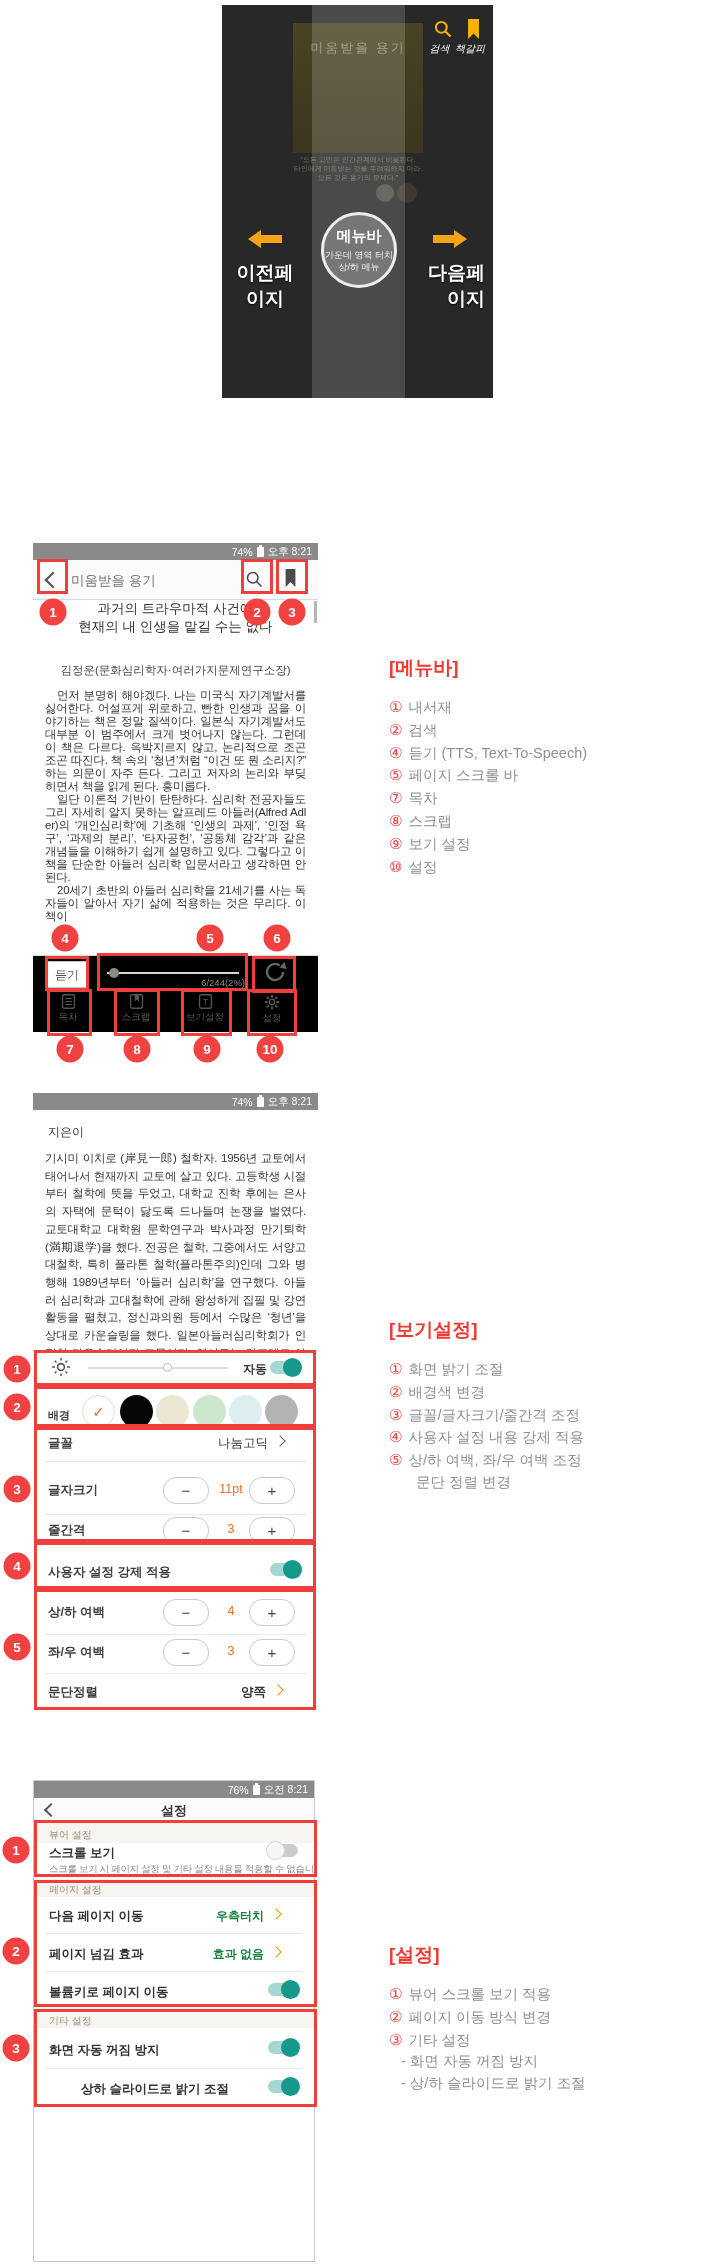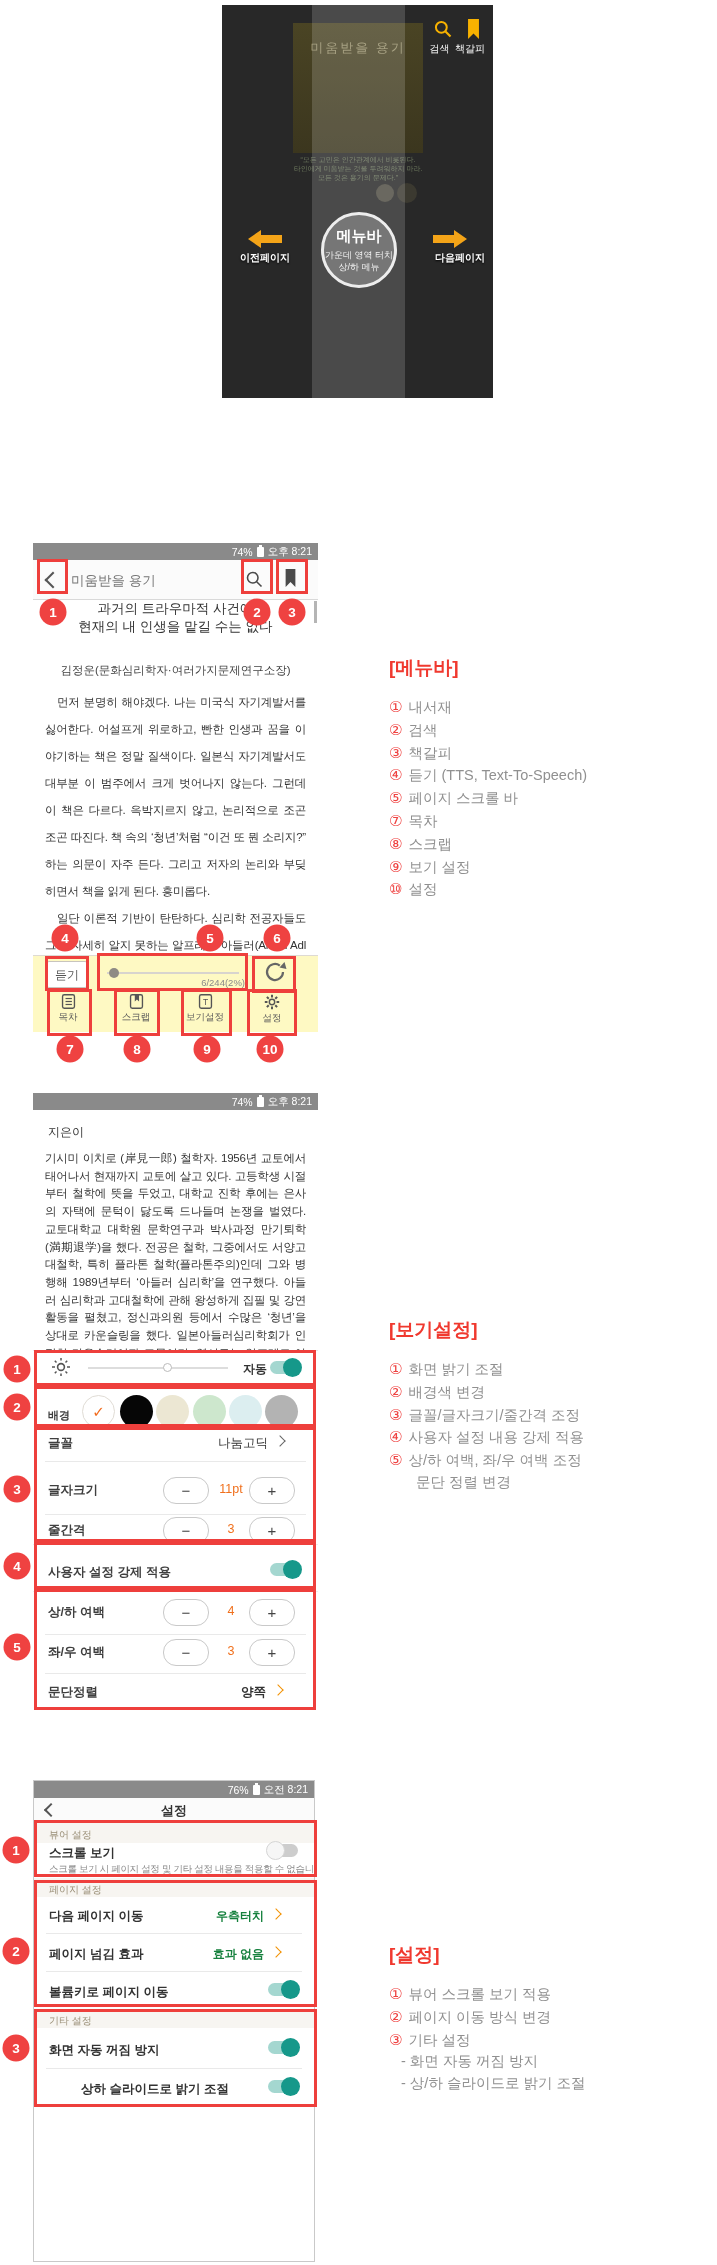--- a/index.html
+++ b/index.html
@@ -7,24 +7,24 @@
         font-family:"Liberation Sans","DejaVu Sans",sans-serif;overflow:hidden;}
 
   
   .shot1{position:absolute;left:222px;top:5px;width:271px;height:393px;background:#282828;overflow:hidden;}
   .s1-strip{position:absolute;left:90px;top:0;width:93px;height:100%;background:rgba(255,255,255,0.16);z-index:2;}
   .s1-cover{position:absolute;left:71px;top:18px;width:130px;height:130px;background:linear-gradient(180deg,#4a4424,#3b361e);z-index:1;}
   .s1-cover-title{margin-top:16px;text-align:center;font-size:13px;letter-spacing:2px;color:#97906c;}
   .s1-quote{position:absolute;left:61px;top:150px;width:150px;text-align:center;z-index:1;}
   .s1-quote div{font-size:7px;line-height:9px;color:#6e7a5e;}
   .s1-badge{position:absolute;border-radius:50%;z-index:1;}
-  .s1-tr-icons{position:absolute;right:8px;top:14px;z-index:3;text-align:center;}
+  .s1-tr-icons{position:absolute;right:8px;top:14px;z-index:3;text-align:center;font-style:italic;}
   .s1-iconlabels{color:#fff;font-size:10px;margin-top:3px;letter-spacing:0px;}
   .s1-arrow-wrap{position:absolute;z-index:3;text-align:center;width:70px;}
-  .s1-arrow-label{color:#fff;font-weight:bold;font-size:10px;margin-top:3px;text-shadow:0 1px 2px #000;}
+  .s1-arrow-label{color:#fff;font-weight:bold;font-size:19px;margin-top:12px;text-shadow:0 1px 2px #000;}
   .s1-circle{position:absolute;left:99px;top:207px;width:76px;height:76px;border:3px solid #ededed;border-radius:50%;
              background:#767676;z-index:3;text-align:center;box-sizing:border-box;}
   .s1-circle-title{color:#fff;font-weight:bold;font-size:15px;margin-top:12px;}
   .s1-circle-sub{color:#f2f2f2;font-size:9px;line-height:12px;margin-top:3px;}
 
   
   .phone{position:absolute;background:#fff;overflow:hidden;}
   .statusbar{position:absolute;left:0;right:0;top:0;height:17px;background:#8a8a8a;color:#fff;font-size:10.5px;
              display:flex;justify-content:flex-end;align-items:center;padding:0 6px;gap:4px;box-sizing:border-box;}
   .batt{display:inline-block;width:7px;height:10px;background:#fff;border-radius:1px;position:relative;}
@@ -38,24 +38,24 @@
   .toggle.on .knob{right:-2px;background:#16988a;}
   .toggle.off{background:#cdcdcd;}
   .toggle.off .knob{left:-2px;background:#f6f6f6;border:1px solid #d5d5d5;box-sizing:border-box;}
 
   
   .p2-hdr{position:absolute;left:0;right:0;top:17px;height:39px;background:#fbfbfb;border-bottom:1px solid #d9d9d9;}
   .p2-title{position:absolute;left:38px;top:12px;font-size:13.5px;color:#777;}
   .p2-h1{position:absolute;left:0;right:0;text-align:center;font-size:13.5px;color:#333;}
   .p2-byline{position:absolute;left:0;right:0;text-align:center;font-size:11.5px;color:#444;}
   .p2-body{position:absolute;left:12px;right:12px;top:146px;height:271px;overflow:hidden;}
-  .p2-body p{margin:0;text-indent:12px;text-align:justify;font-size:11.5px;line-height:27px;color:#333;
+  .p2-body p{margin:0;text-indent:12px;text-align:justify;font-size:11.5px;line-height:13px;color:#333;
              word-break:break-all;letter-spacing:-0.2px;}
   .p2-scrollthumb{position:absolute;right:1px;top:58px;width:3px;height:22px;background:#b5b5b5;}
-  .menubar2{position:absolute;left:0;right:0;bottom:0;height:76px;background:#fef9c3;border-top:1px solid #dedad4;}
+  .menubar2{position:absolute;left:0;right:0;bottom:0;height:76px;background:#000000;border-top:1px solid #dedad4;}
   .listen-btn{position:absolute;left:13px;top:5px;width:42px;height:27px;background:#fff;border:1px solid #c8c4be;
               border-radius:3px;font-size:12px;color:#555;text-align:center;line-height:26px;box-sizing:border-box;}
   .pslider-track{position:absolute;left:74px;top:16px;width:132px;height:2px;background:#d8d4ce;}
   .pslider-dot{position:absolute;left:76px;top:12px;width:10px;height:10px;border-radius:50%;background:#8f8b85;}
   .page-info{position:absolute;left:74px;top:21px;width:138px;text-align:right;font-size:9.5px;color:#8a8a8a;}
   .mb-item{position:absolute;top:37px;width:58px;text-align:center;color:#5a5a5a;}
   .mb-item .lbl{font-size:9.5px;margin-top:1px;}
 
   
   .p3-body{position:absolute;left:12px;right:12px;top:57px;height:201px;overflow:hidden;}
@@ -257,21 +257,20 @@
   <div class="badge" style="left:277px;top:938px;">6</div>
   <div class="badge" style="left:70px;top:1049px;">7</div>
   <div class="badge" style="left:137px;top:1049px;">8</div>
   <div class="badge" style="left:207px;top:1049px;">9</div>
   <div class="badge" style="left:270px;top:1049px;">10</div>
 
   <div class="ann" style="top:655px;">
     <div class="ann-heading">[메뉴바]</div>
     <div class="ann-item"><span class="ann-num">①</span><span>내서재</span></div>
     <div class="ann-item"><span class="ann-num">②</span><span>검색</span></div>
-    <div class="ann-item"><span class="ann-num">③</span><span>책갈피</span></div>
     <div class="ann-item"><span class="ann-num">④</span><span>듣기 (TTS, Text-To-Speech)</span></div>
     <div class="ann-item"><span class="ann-num">⑤</span><span>페이지 스크롤 바</span></div>
     <div class="ann-item"><span class="ann-num">⑦</span><span>목차</span></div>
     <div class="ann-item"><span class="ann-num">⑧</span><span>스크랩</span></div>
     <div class="ann-item"><span class="ann-num">⑨</span><span>보기 설정</span></div>
     <div class="ann-item"><span class="ann-num">⑩</span><span>설정</span></div>
   </div>
 
   <div class="phone" style="left:33px;top:1093px;width:285px;height:617px;">
     <div class="statusbar">

